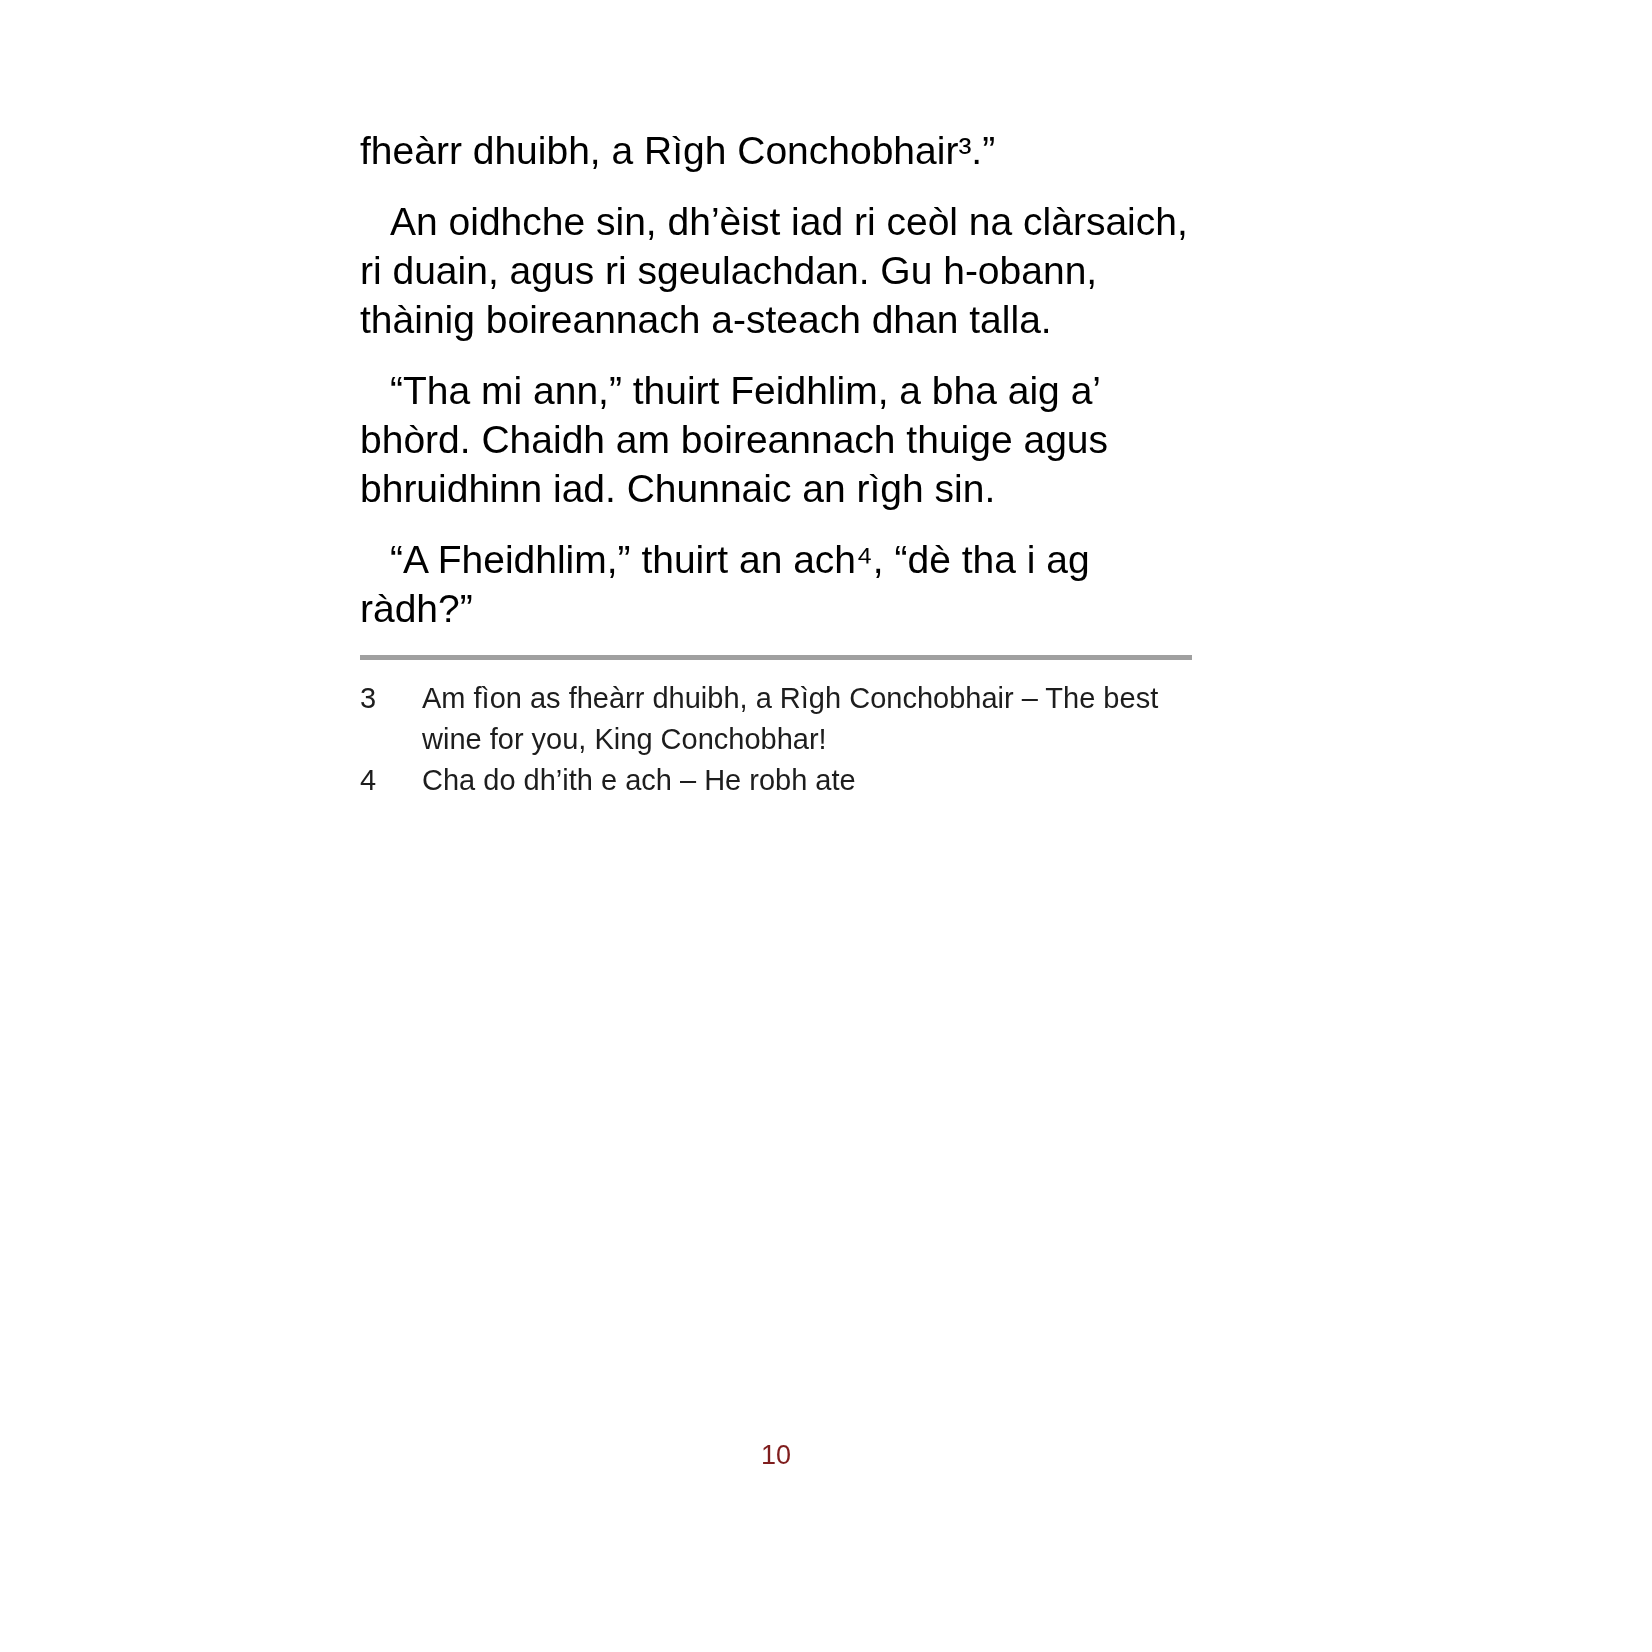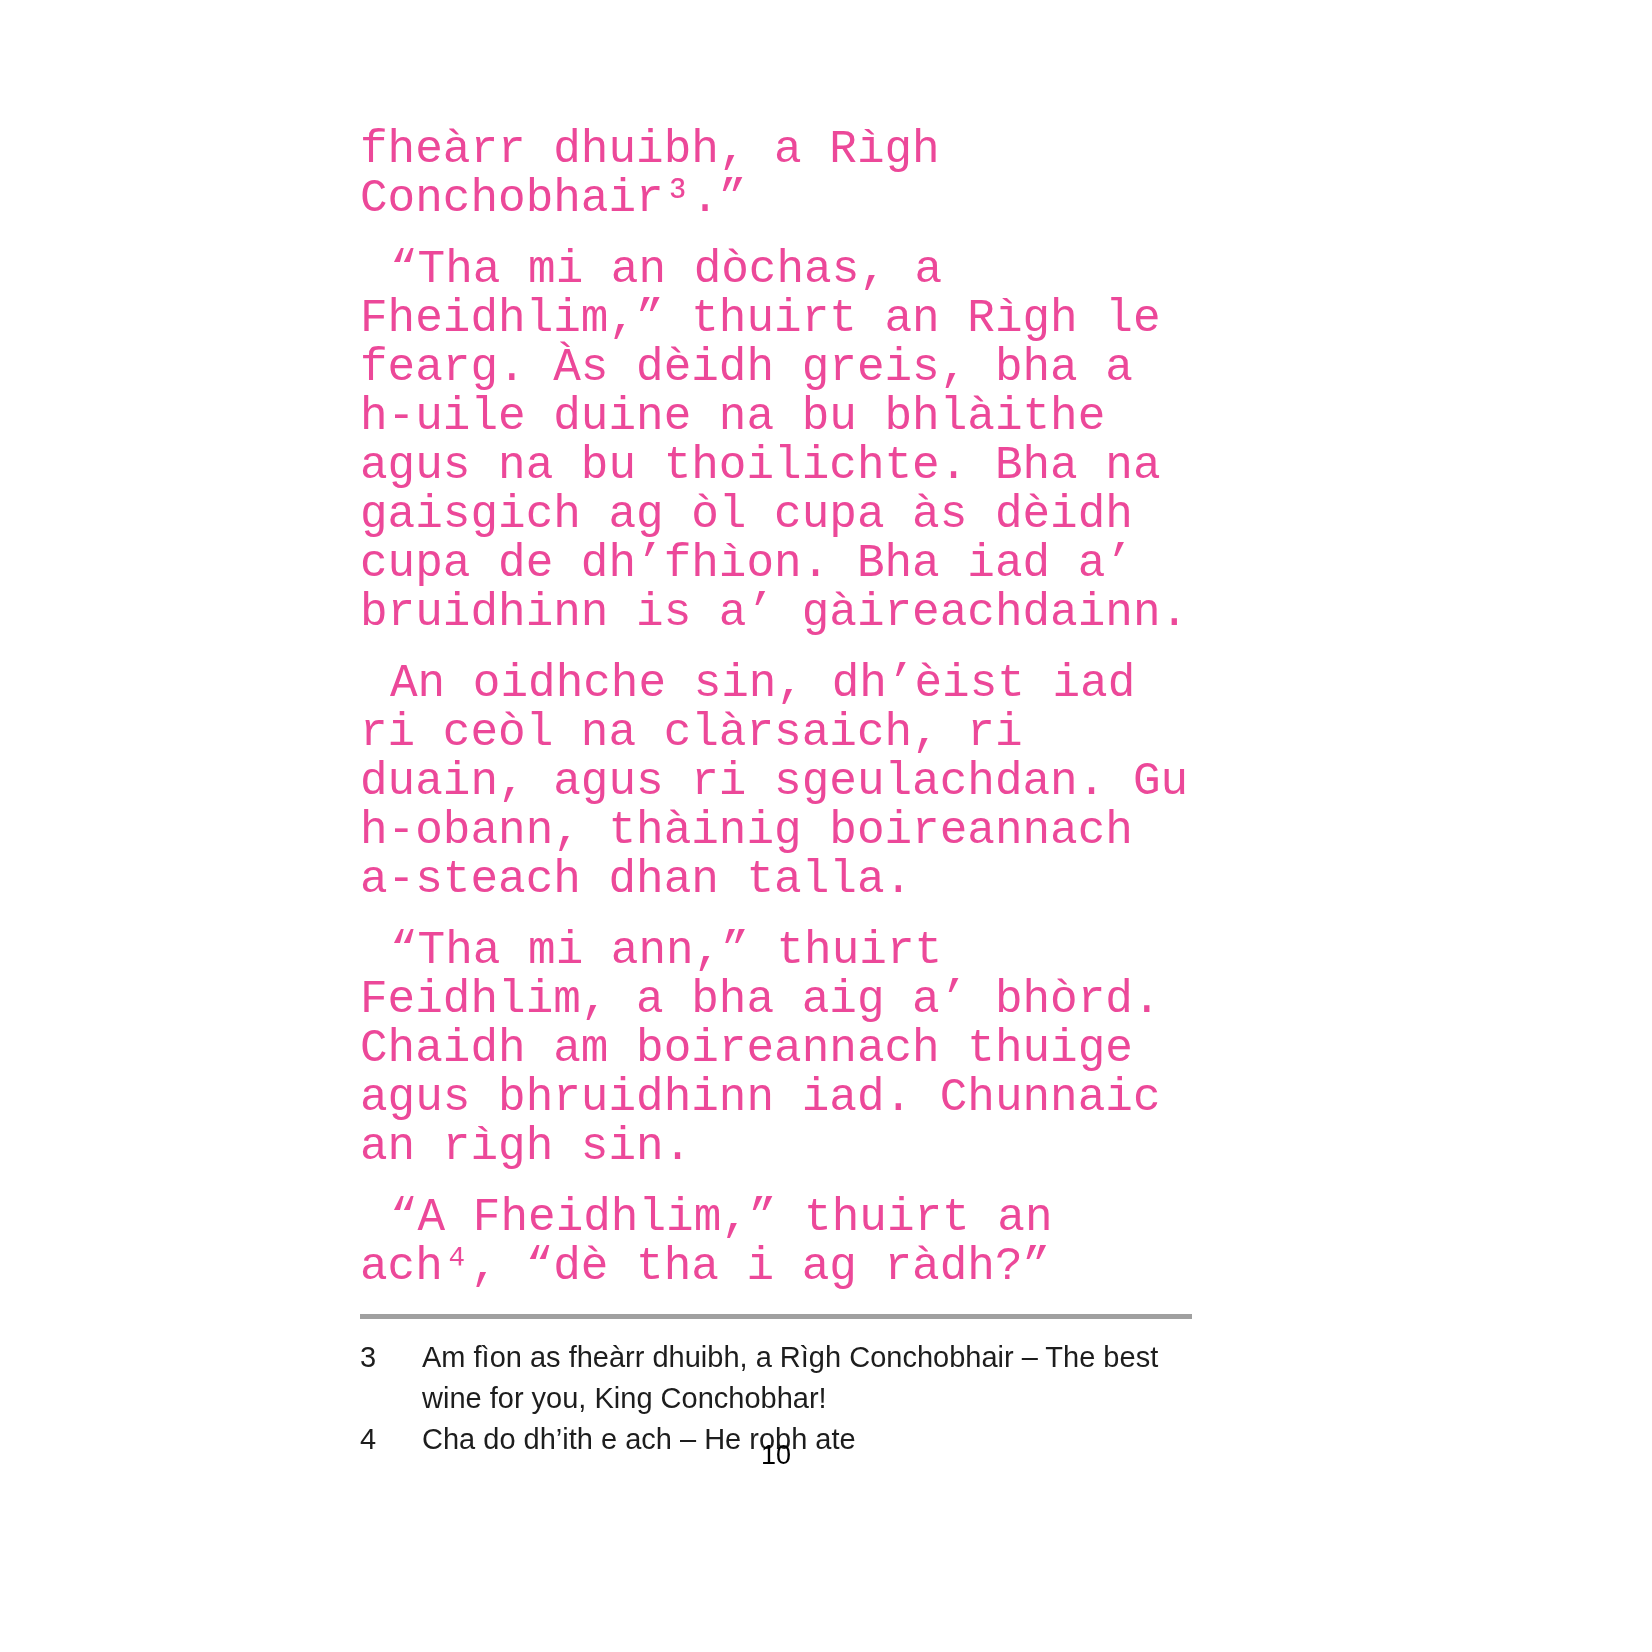--- a/index.html
+++ b/index.html
@@ -14,24 +14,24 @@
     background: #ffffff;
     overflow: hidden;
   }
   .content {
     position: absolute;
     left: 360px;
     top: 126px;
     width: 832px;
   }
   .body-text {
-    font-family: Liberation Mono, monospace;
-    font-size: 46px;
+    font-family: Liberation Sans, sans-serif;
+    font-size: 39px;
     line-height: 49px;
-    color: #ec4899;
+    color: #000000;
   }
   .para {
     margin: 0 0 22px 0;
     text-indent: 0;
   }
   .para.indent {
     text-indent: 30px;
   }
   .footnote-rule {
     height: 5px;
@@ -57,32 +57,31 @@
     flex: 1;
   }
   .page-number {
     position: absolute;
     left: 360px;
     width: 832px;
     top: 1440px;
     text-align: center;
     font-family: "Liberation Sans", "DejaVu Sans", sans-serif;
     font-size: 27px;
-    color: #000000;
+    color: #7f1d1d;
   }
 </style>
 </head>
 <body>
 
 <div class="page">
   <div class="content">
 
     <div class="body-text">
       <p class="para">fheàrr dhuibh, a Rìgh Conchobhair³.”</p>
-      <p class="para indent">“Tha mi an dòchas, a Fheidhlim,” thuirt an Rìgh le fearg. Às dèidh greis, bha a h-uile duine na bu bhlàithe agus na bu thoilichte. Bha na gaisgich ag òl cupa às dèidh cupa de dh’fhìon. Bha iad a’ bruidhinn is a’ gàireachdainn.</p>
       <p class="para indent">An oidhche sin, dh’èist iad ri ceòl na clàrsaich, ri duain, agus ri sgeulachdan. Gu h-obann, thàinig boireannach a-steach dhan talla.</p>
       <p class="para indent">“Tha mi ann,” thuirt Feidhlim, a bha aig a’ bhòrd. Chaidh am boireannach thuige agus bhruidhinn iad. Chunnaic an rìgh sin.</p>
       <p class="para indent">“A Fheidhlim,” thuirt an ach⁴, “dè tha i ag ràdh?”</p>
     </div>
 
     <hr class="footnote-rule">
 
     <div class="footnotes">
       <div class="footnote">
         <span class="fn-num">3</span>

